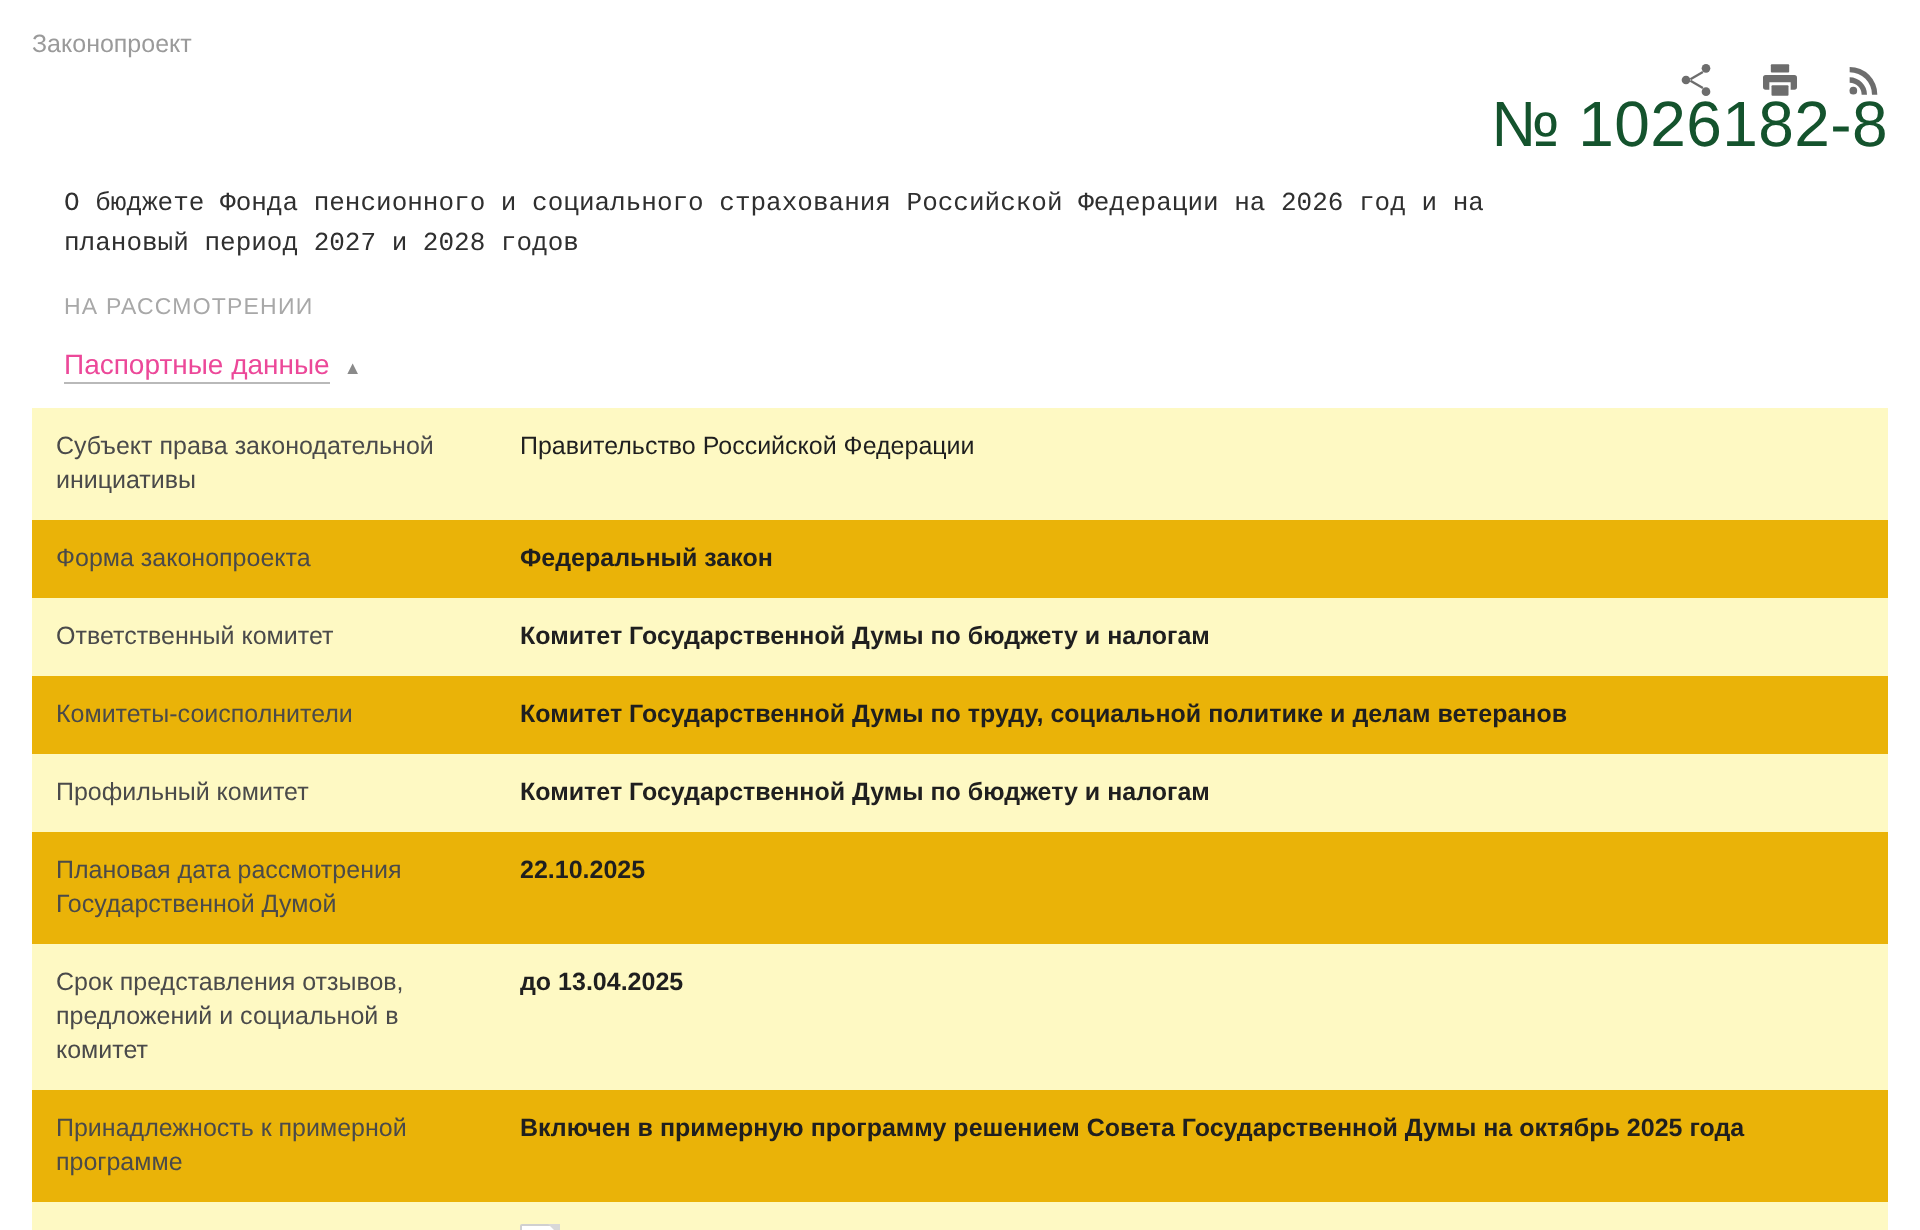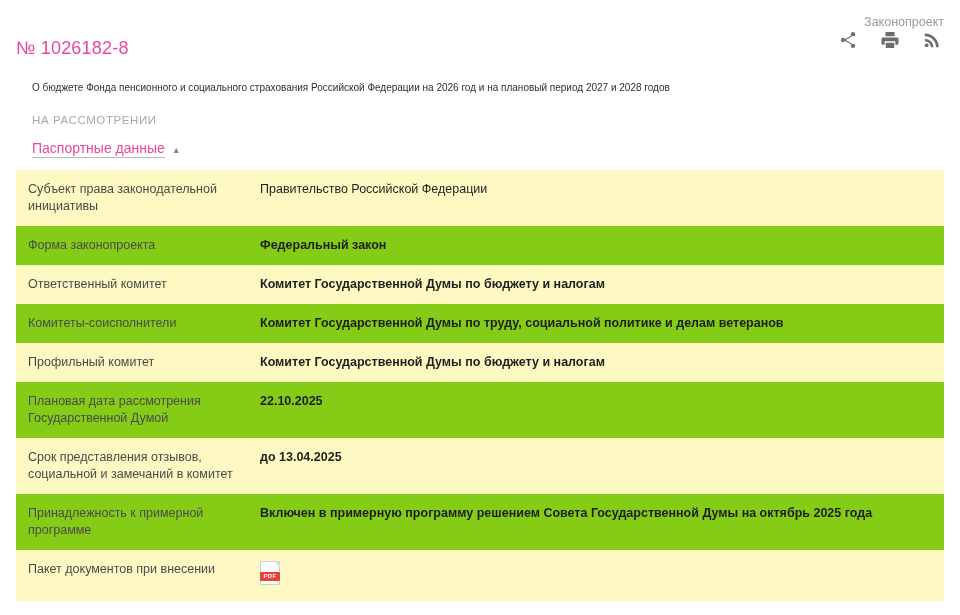--- a/index.html
+++ b/index.html
@@ -23,51 +23,52 @@
   }
   
   .header {
     padding: 14px 16px 0 16px;
     position: relative;
   }
   .kicker {
     font-size: 12.5px;
     color: #9a9a9a;
     line-height: 16px;
-    margin-bottom: 2px;
-    text-align: right;
+    margin-bottom: 16px;
   }
   .bill-number {
-    font-size: 18px;
+    font-size: 32px;
     font-weight: normal;
-    color: #ec4899;
+    color: #14532d;
     line-height: 32px;
     letter-spacing: 0.2px;
+    text-align: right;
   }
   .header-actions {
     position: absolute;
     right: 18px;
     top: 30px;
     display: flex;
     gap: 22px;
     align-items: center;
   }
   .icon-btn {
     width: 20px;
     height: 20px;
     display: block;
     cursor: pointer;
     fill: #6d6d6d;
   }
   .bill-title {
-    font-size: 10px;
+    font-size: 13px;
     line-height: 20px;
     color: #2f2f2f;
     margin: 14px 16px 0 16px;
     max-width: 730px;
+    font-family: Liberation Mono, monospace;
   }
   .status-line {
     margin: 16px 16px 0 16px;
     font-size: 11.5px;
     letter-spacing: 0.6px;
     color: #a8a8a8;
     text-transform: uppercase;
   }
   .section-toggle {
     margin: 14px 16px 0 16px;
@@ -90,21 +91,21 @@
     top: 1px;
   }
   
   .passport-table {
     margin: 12px 16px 0 16px;
     width: 928px;
     border-collapse: collapse;
     font-size: 12.5px;
   }
   .passport-table tr.odd { background: #fef9c3; }
-  .passport-table tr.even { background: #84cc16; }
+  .passport-table tr.even { background: #eab308; }
   .passport-table td {
     padding: 11px 10px 11px 12px;
     vertical-align: top;
     line-height: 17px;
   }
   .passport-table td.k {
     width: 232px;
     color: #4a4a4a;
   }
   .passport-table td.v {
@@ -208,21 +209,21 @@
       </tr>
       <tr class="odd">
         <td class="k">Профильный комитет</td>
         <td class="v bold">Комитет Государственной Думы по бюджету и налогам</td>
       </tr>
       <tr class="even">
         <td class="k">Плановая дата рассмотрения Государственной Думой</td>
         <td class="v bold">22.10.2025</td>
       </tr>
       <tr class="odd">
-        <td class="k">Срок представления отзывов, социальной и замечаний в комитет</td>
+        <td class="k">Срок представления отзывов, предложений и социальной в комитет</td>
         <td class="v bold">до 13.04.2025</td>
       </tr>
       <tr class="even">
         <td class="k">Принадлежность к примерной программе</td>
         <td class="v bold">Включен в примерную программу решением Совета Государственной Думы на октябрь 2025 года</td>
       </tr>
       <tr class="odd">
         <td class="k">Пакет документов при внесении</td>
         <td class="v">
           <span class="pdf-icon">

